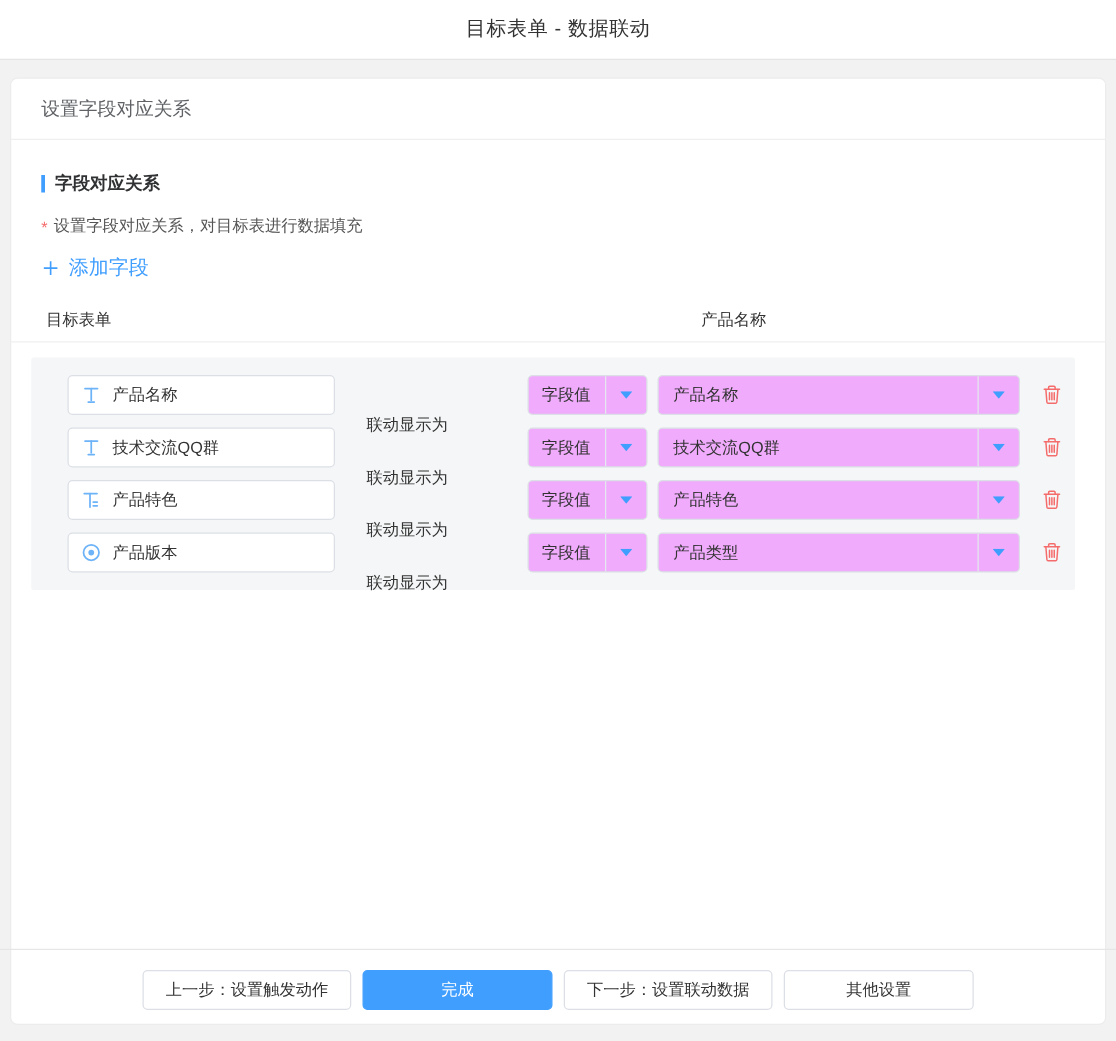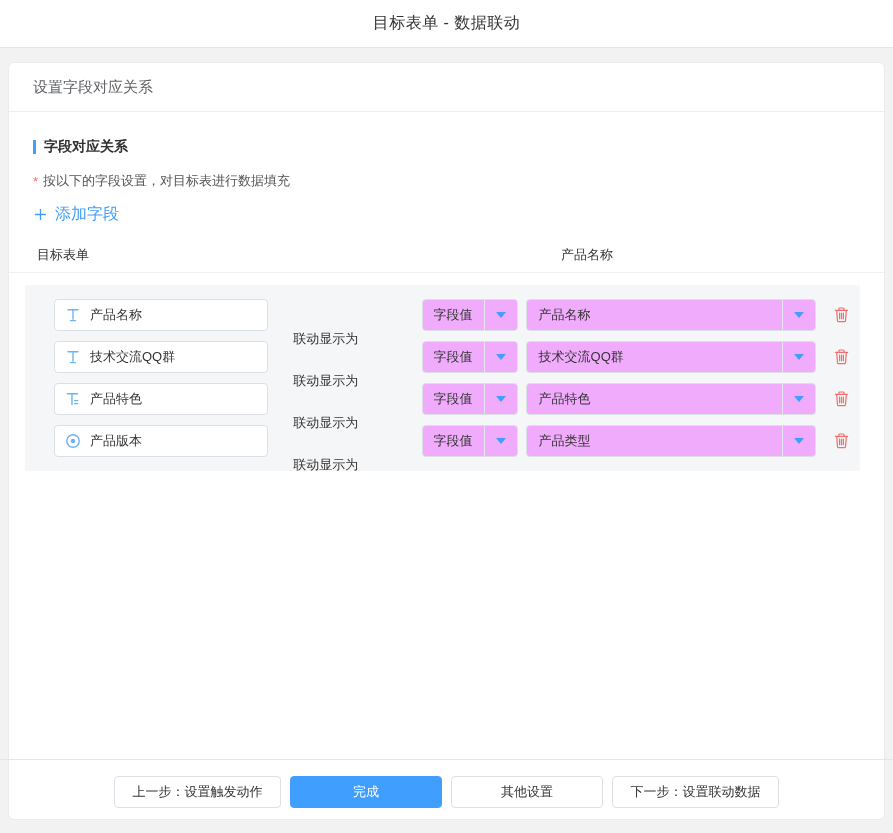--- a/index.html
+++ b/index.html
@@ -122,21 +122,21 @@
   </div>
 
   <div class="card-body">
     <div class="section-title">
       <span class="section-bar"></span>
       <span class="section-title-text">字段对应关系</span>
     </div>
 
     <div class="note">
       <span class="required-mark">*</span>
-      <span>按以下的字段设置，对目标表进行数据填充</span>
+      <span>设置字段对应关系，对目标表进行数据填充</span>
     </div>
 
     <div class="add-field">
       <span class="field-icon">
         <svg width="15" height="15" viewBox="0 0 16 16">
             <path d="M8 2.2v11.6M2.2 8h11.6" stroke="#409EFF" stroke-width="1.4" fill="none"></path>
           </svg>
       </span>
       <span>添加字段</span>
     </div>
@@ -280,18 +280,18 @@
         <path d="M3.7 4.6l.8 10c.1.6.5 1 1 1h6c.5 0 .9-.4 1-1l.8-10"></path>
         <path d="M6.6 7.2v5.6M8.5 7.2v5.6M10.4 7.2v5.6"></path>
       </svg>
     </span>
   </div>
     </div>
 
   <div class="footer-buttons">
     <button class="btn w-lg">上一步：设置触发动作</button>
     <button class="btn primary w-md">完成</button>
+    <button class="btn w-lg">下一步：设置联动数据</button>
     <button class="btn w-md">其他设置</button>
-    <button class="btn w-lg">下一步：设置联动数据</button>
   </div>
 </div>
 
 <div class="footer-line"></div>
 
 </body></html>

